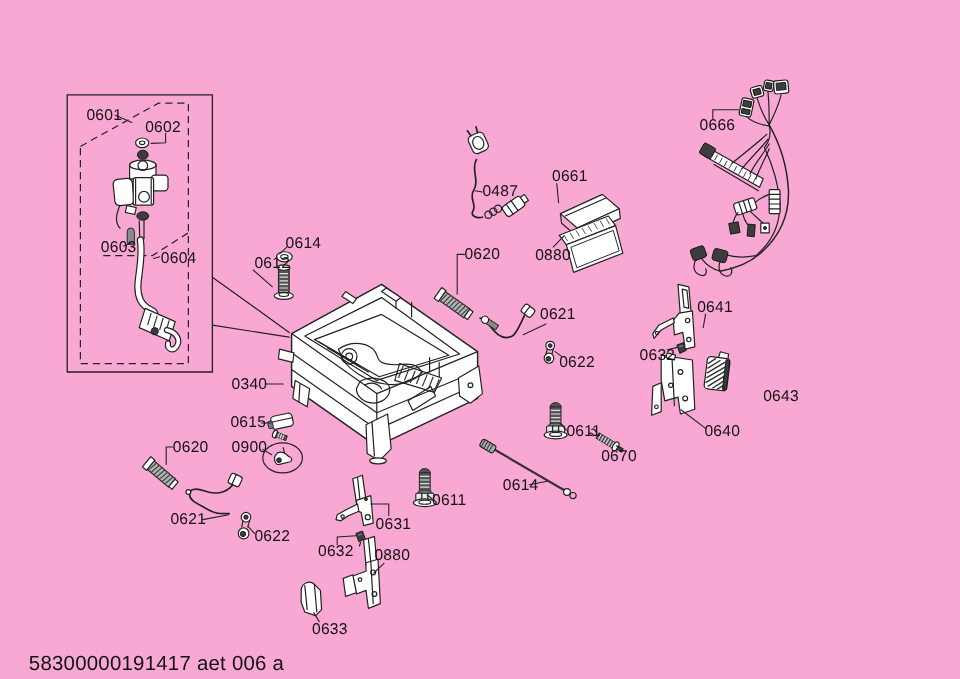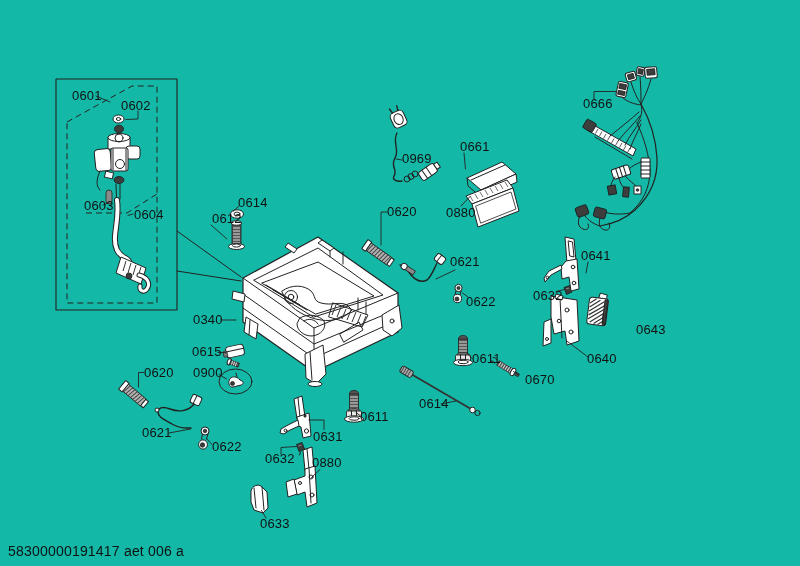--- a/index.html
+++ b/index.html
@@ -1,26 +1,26 @@
 <!DOCTYPE html>
 <html><head>
 <meta charset="utf-8">
 <style>
   html,body{margin:0;padding:0;background:#e8e8e8;}
   .stage{
-    position:relative;width:800px;height:566px;background:#14b8a6;
+    position:relative;width:800px;height:566px;background:#f9a8d4;
     font-family:"Liberation Sans", sans-serif;overflow:hidden;
   }
   .stage svg{position:absolute;left:0;top:0;}
   .callout{
     position:absolute;font-size:13px;color:#111;letter-spacing:.2px;
     white-space:nowrap;line-height:13px;
   }
   .footer-code{
-    position:absolute;left:8px;top:543px;font-size:14px;color:#111;
+    position:absolute;left:24px;top:543px;font-size:17px;color:#111;
     letter-spacing:.2px;
   }
   
   .ln{fill:none;stroke:#222;stroke-width:1;stroke-linecap:round;stroke-linejoin:round;}
   .ln2{fill:none;stroke:#222;stroke-width:1.2;stroke-linejoin:round;}
   .wh{fill:#fff;stroke:#222;stroke-width:1;stroke-linejoin:round;}
   .dk{fill:#3d3d3d;stroke:#111;stroke-width:.7;}
   .gy{fill:#555;stroke:#222;stroke-width:.8;}
   .tk{stroke:#ddd;stroke-width:1;fill:none;}
   .ld{fill:none;stroke:#222;stroke-width:.9;stroke-linecap:round;}
@@ -411,32 +411,32 @@
 </svg>
 
   <div class="callout" style="left:72px;top:89px">0601</div>
   <div class="callout" style="left:121px;top:99px">0602</div>
   <div class="callout" style="left:84px;top:199px">0603</div>
   <div class="callout" style="left:134px;top:208px">0604</div>
   <div class="callout" style="left:193px;top:313px">0340</div>
   <div class="callout" style="left:212px;top:212px">0612</div>
   <div class="callout" style="left:238px;top:196px">0614</div>
   <div class="callout" style="left:387px;top:205px">0620</div>
-  <div class="callout" style="left:402px;top:152px">0969</div>
+  <div class="callout" style="left:402px;top:152px">0487</div>
   <div class="callout" style="left:460px;top:140px">0661</div>
   <div class="callout" style="left:446px;top:206px">0880</div>
   <div class="callout" style="left:583px;top:97px">0666</div>
   <div class="callout" style="left:450px;top:255px">0621</div>
   <div class="callout" style="left:466px;top:295px">0622</div>
   <div class="callout" style="left:581px;top:249px">0641</div>
   <div class="callout" style="left:533px;top:289px">0632</div>
   <div class="callout" style="left:636px;top:323px">0643</div>
   <div class="callout" style="left:587px;top:352px">0640</div>
   <div class="callout" style="left:472px;top:352px">0611</div>
-  <div class="callout" style="left:525px;top:373px">0670</div>
+  <div class="callout" style="left:501px;top:373px">0670</div>
   <div class="callout" style="left:419px;top:397px">0614</div>
   <div class="callout" style="left:360px;top:410px">0611</div>
   <div class="callout" style="left:192px;top:345px">0615</div>
   <div class="callout" style="left:193px;top:366px">0900</div>
   <div class="callout" style="left:144px;top:366px">0620</div>
   <div class="callout" style="left:142px;top:426px">0621</div>
   <div class="callout" style="left:212px;top:440px">0622</div>
   <div class="callout" style="left:313px;top:430px">0631</div>
   <div class="callout" style="left:265px;top:452px">0632</div>
   <div class="callout" style="left:312px;top:456px">0880</div>

